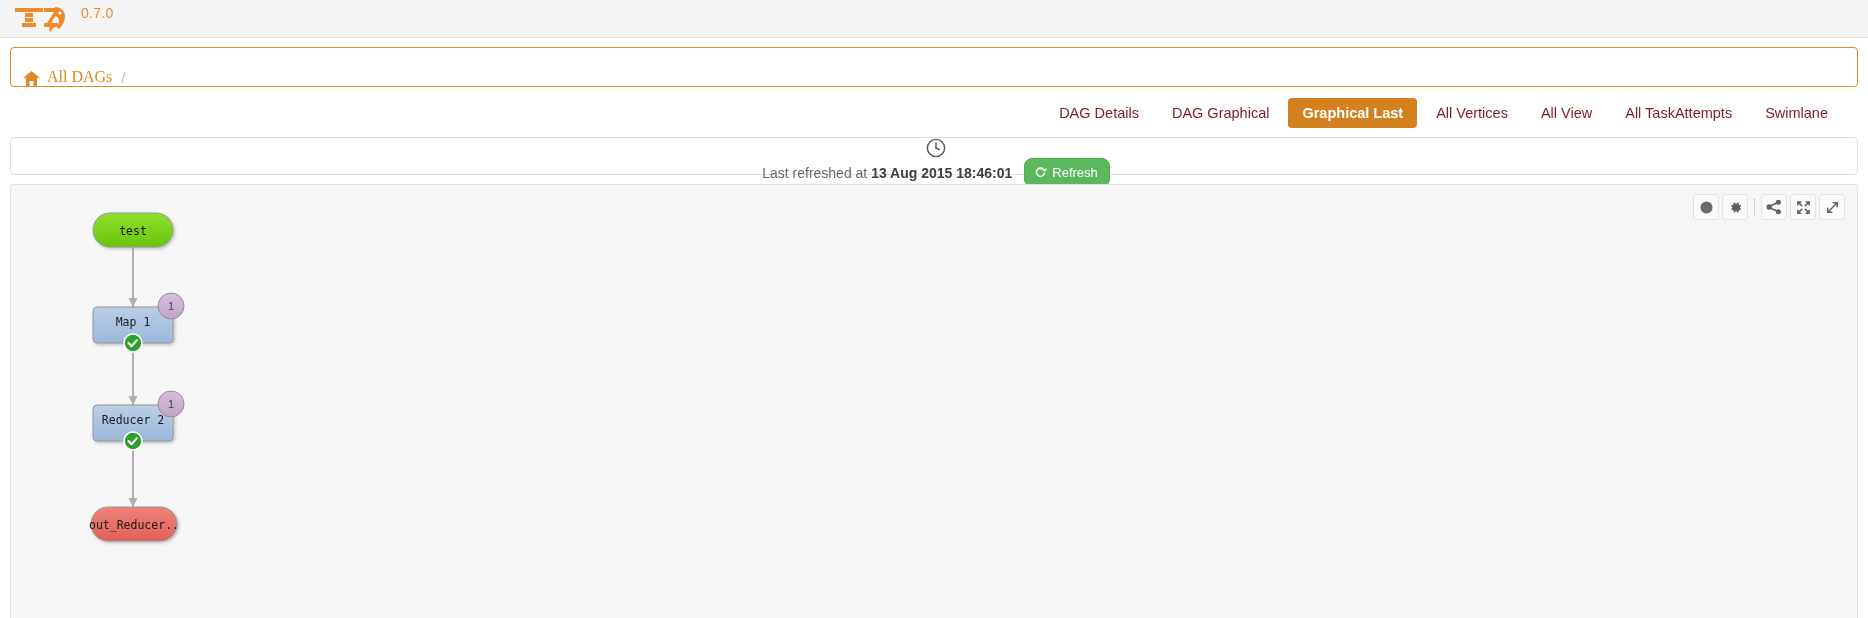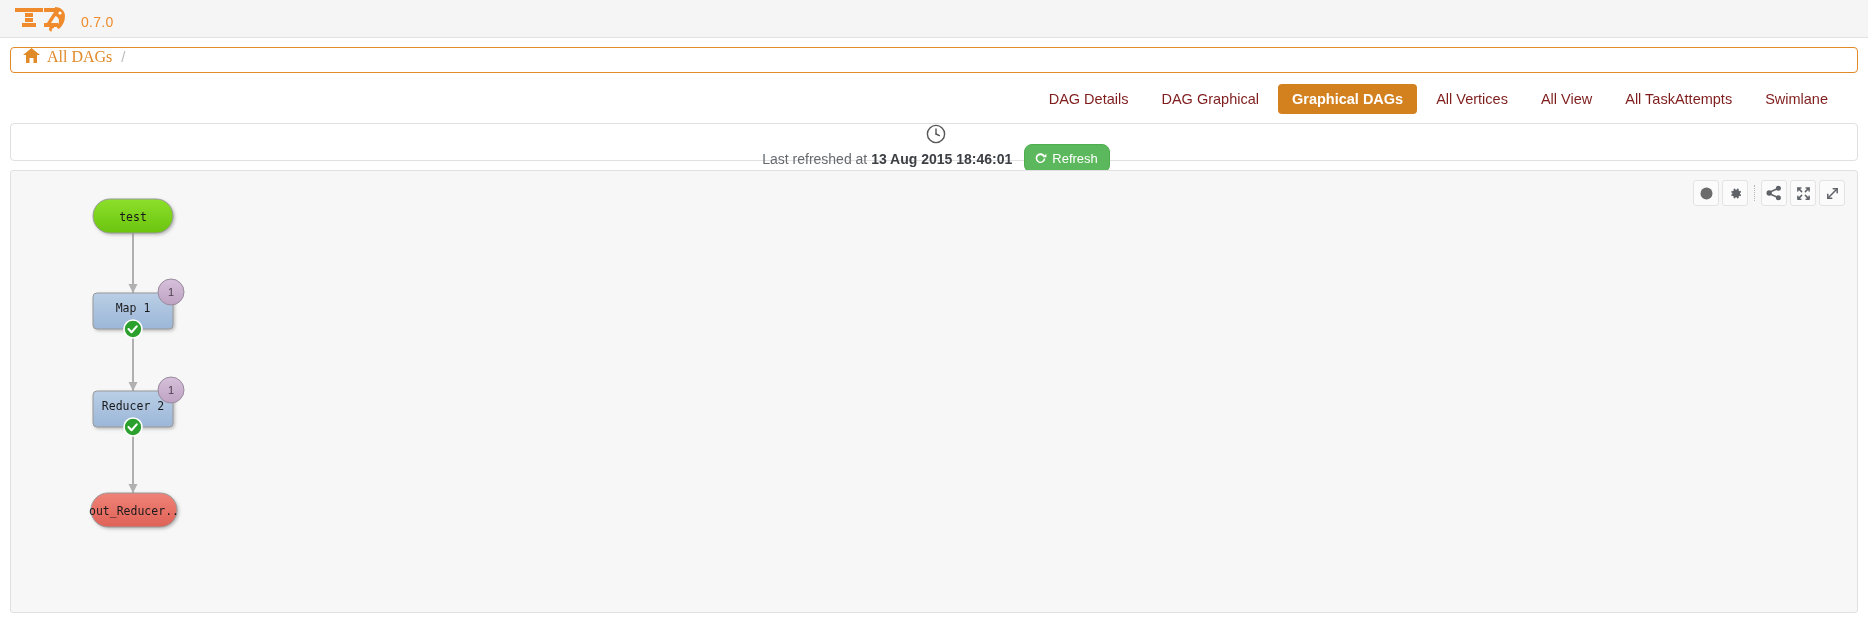--- a/index.html
+++ b/index.html
@@ -13,39 +13,39 @@
 
   
   .app-header {
     height: 38px;
     background: #f5f5f5;
     border-bottom: 1px solid #e2e2e2;
     display: flex;
     align-items: center;
     padding-left: 14px;
   }
-  .logo-wrap { display: flex; align-items: flex-end; gap: 9px; }
+  .logo-wrap { display: flex; gap: 9px; }
   .tez-logo { display: block; }
   .version {
     color: #ef8b2c;
     font-size: 14px;
     line-height: 1;
     padding-bottom: 3px;
     letter-spacing: .3px;
   }
 
   
   .breadcrumb-outer { padding: 9px 10px 0 10px; }
   .breadcrumb {
     border: 1px solid #e08a28;
     border-radius: 4px;
     background: #fff;
-    height: 26px;
-    display: flex;
-    align-items: flex-start;
+    height: 40px;
+    display: flex;
+    align-items: flex-end;
     padding: 0 12px;
     font-size: 14.5px;
   }
   .home-icon { margin-right: 7px; display: flex; align-items: center; }
   .crumb-link {
     color: #e08a28;
     text-decoration: none;
     font-family: "Liberation Serif", serif;
     font-size: 16px;
   }
@@ -183,21 +183,21 @@
       </svg>
     </span>
     <a class="crumb-link" href="#">All DAGs</a>
     <span class="crumb-sep">/</span>
   </div>
 </div>
 
 <div class="tabbar">
   <a class="tab" href="#">DAG Details</a>
   <a class="tab" href="#">DAG Graphical</a>
-  <a class="tab active" href="#">Graphical DAGs</a>
+  <a class="tab active" href="#">Graphical Last</a>
   <a class="tab" href="#">All Vertices</a>
   <a class="tab" href="#">All View</a>
   <a class="tab" href="#">All TaskAttempts</a>
   <a class="tab" href="#">Swimlane</a>
 </div>
 
 <div class="refresh-outer">
   <div class="refresh-bar">
     <span class="clock-icon">
       <svg width="20" height="20" viewBox="0 0 20 20">

